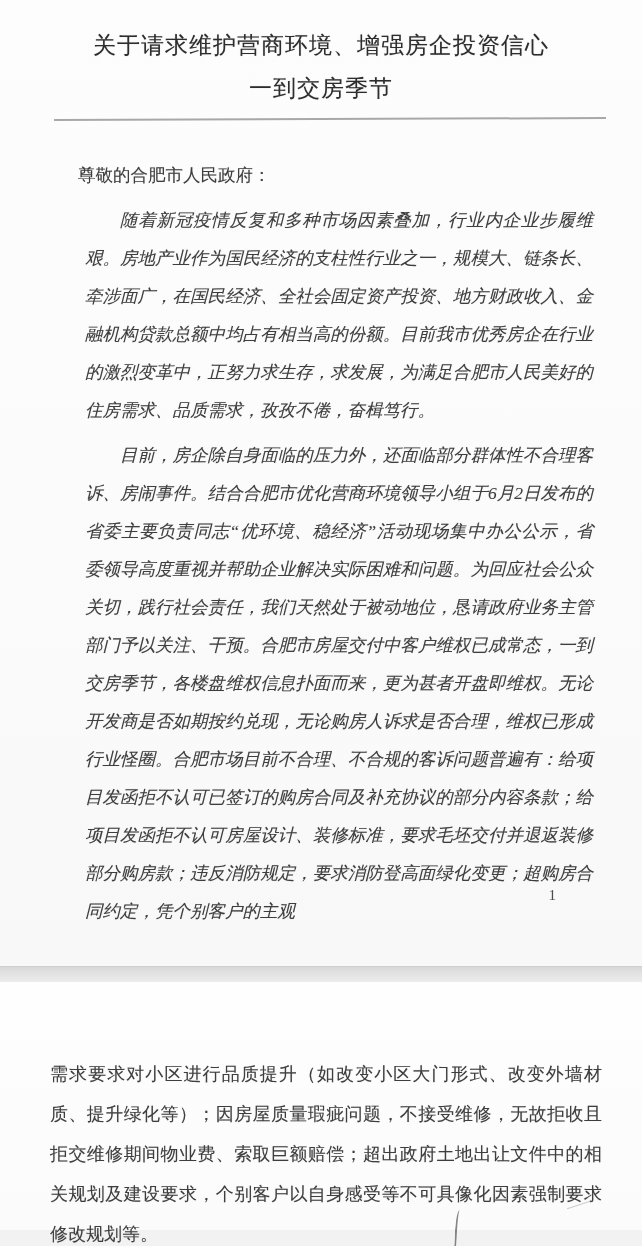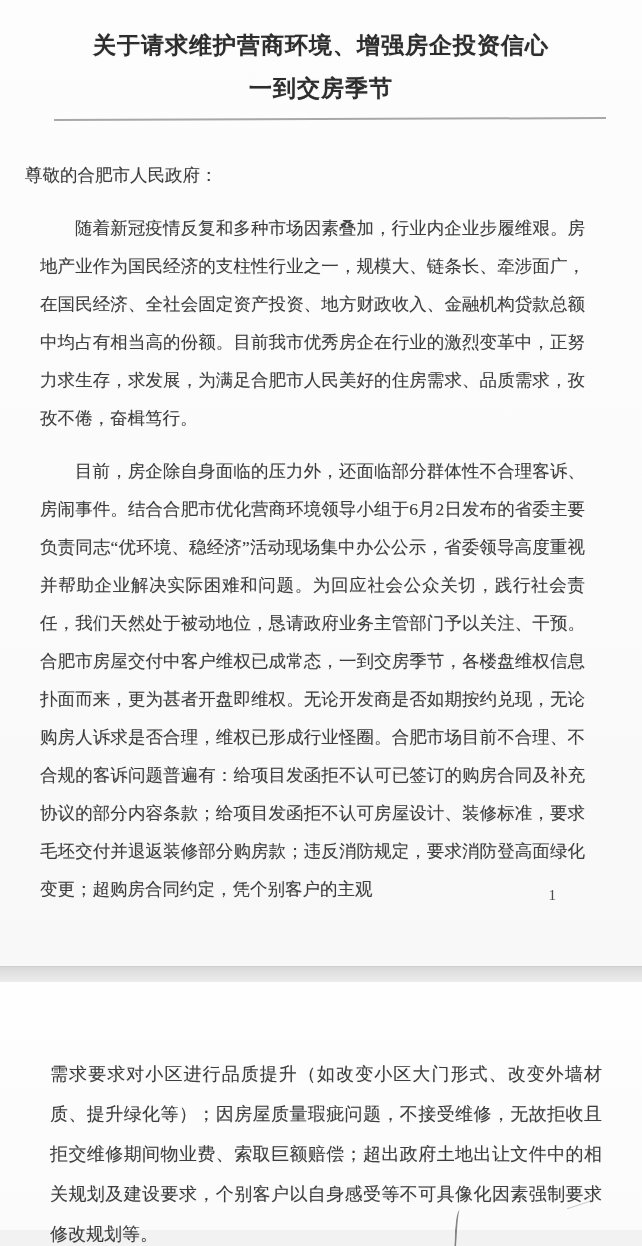--- a/index.html
+++ b/index.html
@@ -21,48 +21,49 @@
   
   .page1 {
     position: relative;
     height: 966px;
     background: linear-gradient(180deg, #fdfdfd 0%, #fbfbfb 55%, #f8f8f8 100%);
     box-sizing: border-box;
   }
   .title {
     padding-top: 24px;
     text-align: center;
-    font-weight: bold;
+    font-weight: normal;
     font-size: 23px;
     line-height: 43px;
     letter-spacing: 1px;
     color: #2d2d2d;
     text-shadow: 0 0 1px rgba(60,60,60,0.35);
   }
   .title-rule {
     border: none;
     border-top: 2px solid #a8a8a8;
     margin: 8px 36px 0 54px;
     transform: rotate(-0.2deg);
   }
   .body-text {
-    padding-left: 25px;
+    padding-left: 78px;
     padding-right: 42px;
     font-size: 17.5px;
     line-height: 38px;
     color: #3e3e3e;
     text-align: justify;
     text-shadow: 0 0 0.8px rgba(80,80,80,0.35);
   }
   .salutation {
     margin-top: 36px;
   }
   p.para {
-    margin: 15px;
+    margin: 7px;
     text-indent: 2em;
+    font-style: italic;
   }
   .page-number {
     position: absolute;
     right: 86px;
     bottom: 62px;
     font-size: 15px;
     color: #4a4a4a;
   }
   
   .page-separator {

